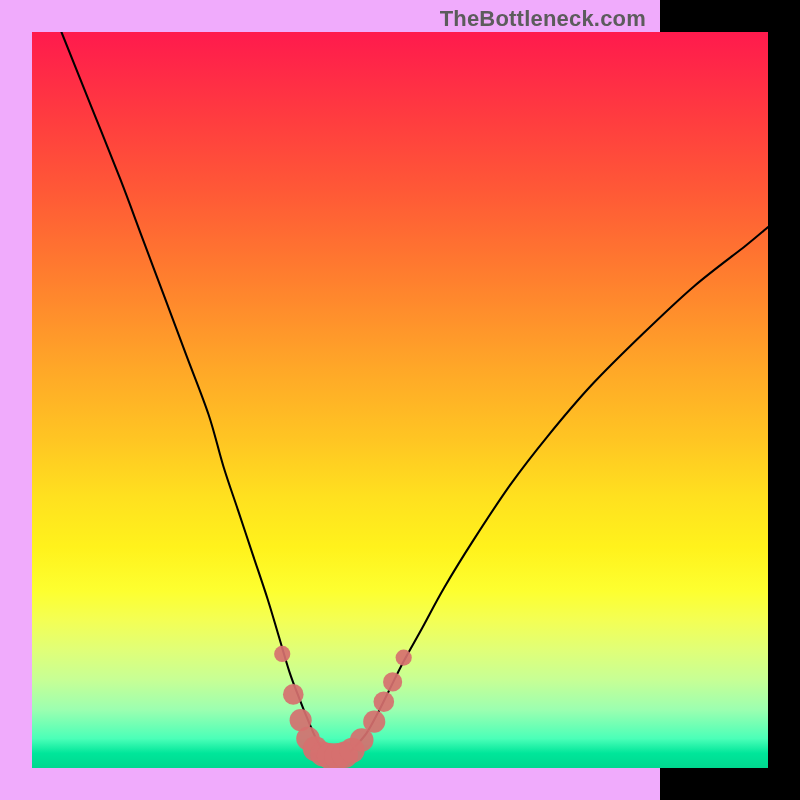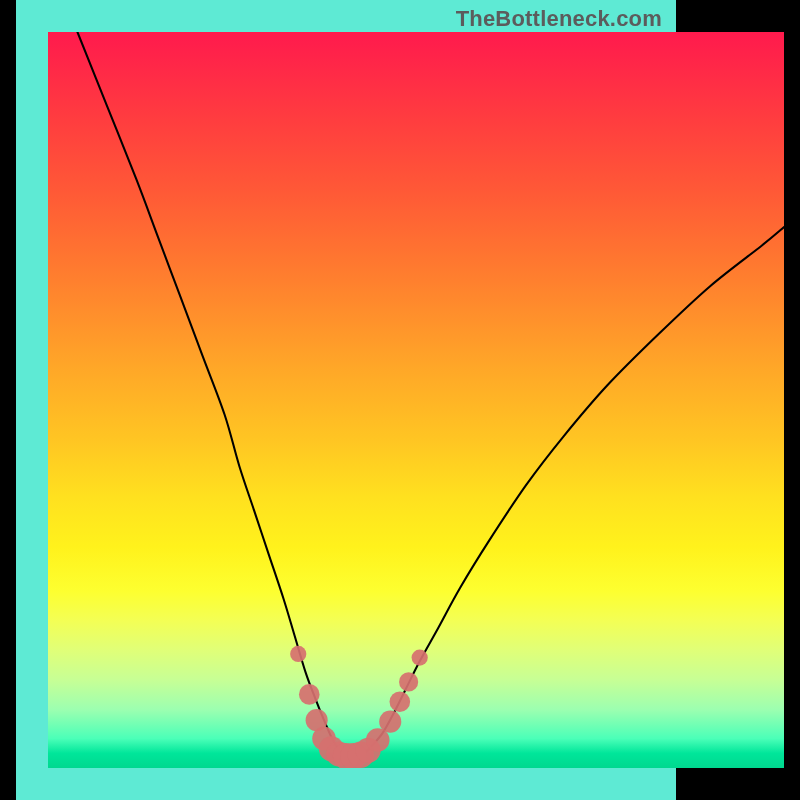--- a/index.html
+++ b/index.html
@@ -6,25 +6,25 @@
     margin: 0;
     padding: 0;
     width: 800px;
     height: 800px;
     background: #000;
     overflow: hidden;
     font-family: Arial, Helvetica, sans-serif;
   }
   .frame {
     position: absolute;
-    left: 16px;
+    left: 0;
     top: 0;
     width: 660px;
     height: 800px;
-    background: #5eead4;
+    background: #f0abfc;
   }
   .plot {
     position: absolute;
     left: 32px;
     top: 32px;
     width: 736px;
     height: 736px;
     background: linear-gradient(
       to bottom,
       #ff1a4d 0%,

